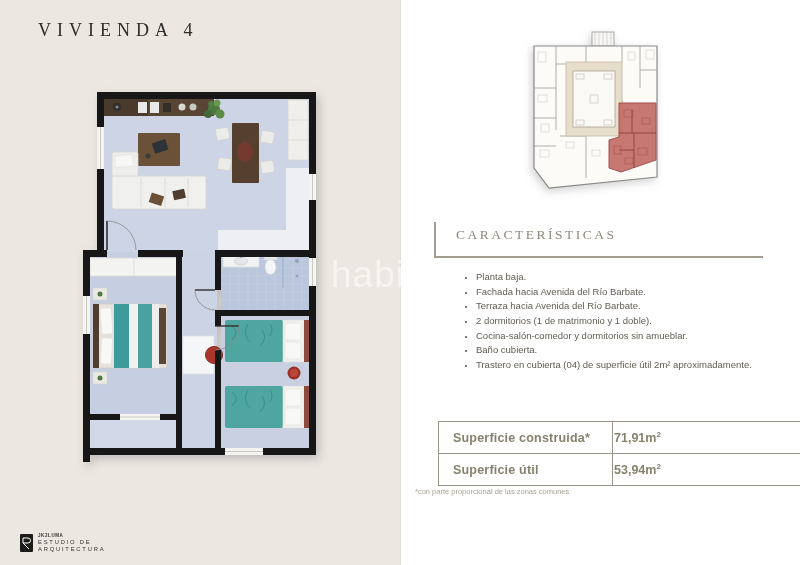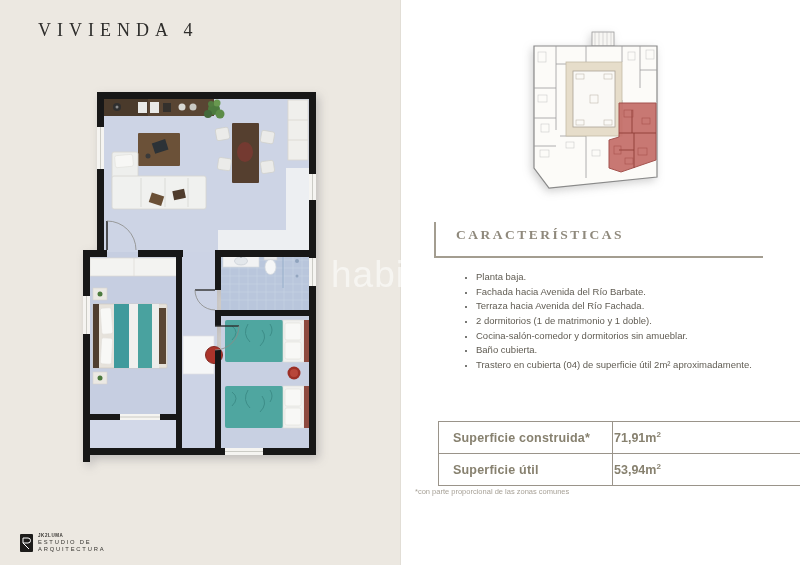--- a/index.html
+++ b/index.html
@@ -16,21 +16,21 @@
              filter:drop-shadow(3px 4px 5px rgba(60,60,75,0.25));}
   .siteplan{position:absolute;left:523px;top:28px;width:148px;height:168px;
             filter:drop-shadow(-2px 3px 4px rgba(90,90,90,0.28));}
 
   .watermark{position:absolute;left:331px;top:254px;font-size:37px;font-weight:normal;
              color:rgba(255,255,255,0.55);letter-spacing:1px;pointer-events:none;}
 
   .char-vline{position:absolute;left:434px;top:222px;width:2px;height:36px;background:#a39d90;}
   .char-hline{position:absolute;left:434px;top:256px;width:329px;height:2px;background:#a39d90;}
   .char-heading{position:absolute;left:456px;top:227px;font-family:"Liberation Serif",serif;
-                font-size:13.5px;letter-spacing:2.5px;color:#8f897c;font-weight:bold;}
+                font-size:13.5px;letter-spacing:2.5px;color:#8f897c;}
   .char-list{position:absolute;left:452px;top:272px;width:312px;margin:0;
              padding:0 0 0 24px;list-style:disc outside;}
   .char-list li{font-size:9.5px;color:#605c53;margin-bottom:5.2px;line-height:1.0;}
   .char-list li::marker{color:#4b4b47;font-size:8px;}
 
   .surface-table{position:absolute;left:438px;top:421px;width:368px;
                  border-collapse:collapse;border-radius:14px;}
   .surface-table td{border:1.5px solid #9a948a;height:29px;color:#87816f;font-size:12.5px;}
   .surface-table td.lbl{width:158px;padding-left:14px;font-weight:bold;letter-spacing:0.2px;}
   .surface-table td.val{text-align:left;font-weight:bold;}
@@ -264,21 +264,21 @@
 
 <div class="watermark">habitaclia</div>
 
 <div class="char-vline"></div>
 <div class="char-heading">CARACTERÍSTICAS</div>
 <div class="char-hline"></div>
 
 <ul class="char-list">
   <li>Planta baja.</li>
   <li>Fachada hacia Avenida del Río Barbate.</li>
-  <li>Terraza hacia Avenida del Río Fachada.</li>
+  <li>Terraza hacia Avenida del Río Barbate.</li>
   <li>2 dormitorios (1 de matrimonio y 1 doble).</li>
   <li>Cocina-salón-comedor y dormitorios sin amueblar.</li>
   <li>Baño cubierta.</li>
   <li>Trastero en cubierta (04) de superficie útil 2m² aproximadamente.</li>
 </ul>
 
 <table class="surface-table">
   <tbody>
       <tr>
     <td class="lbl">Superficie construida*</td>

